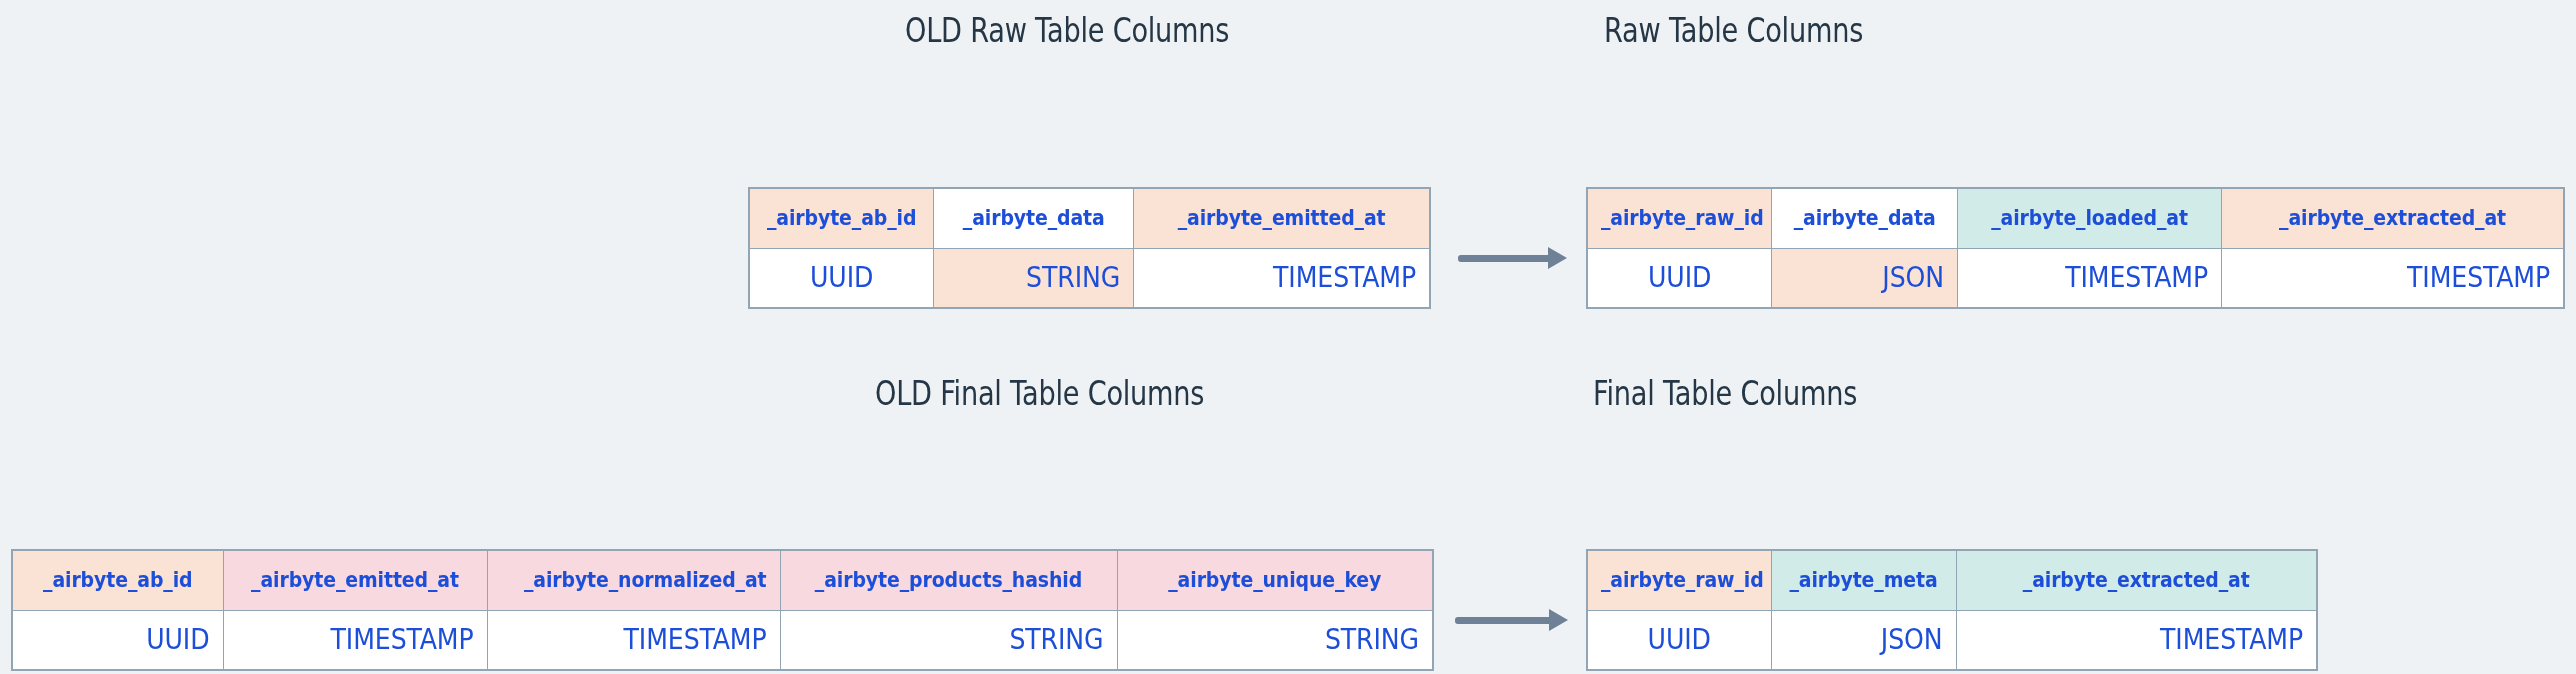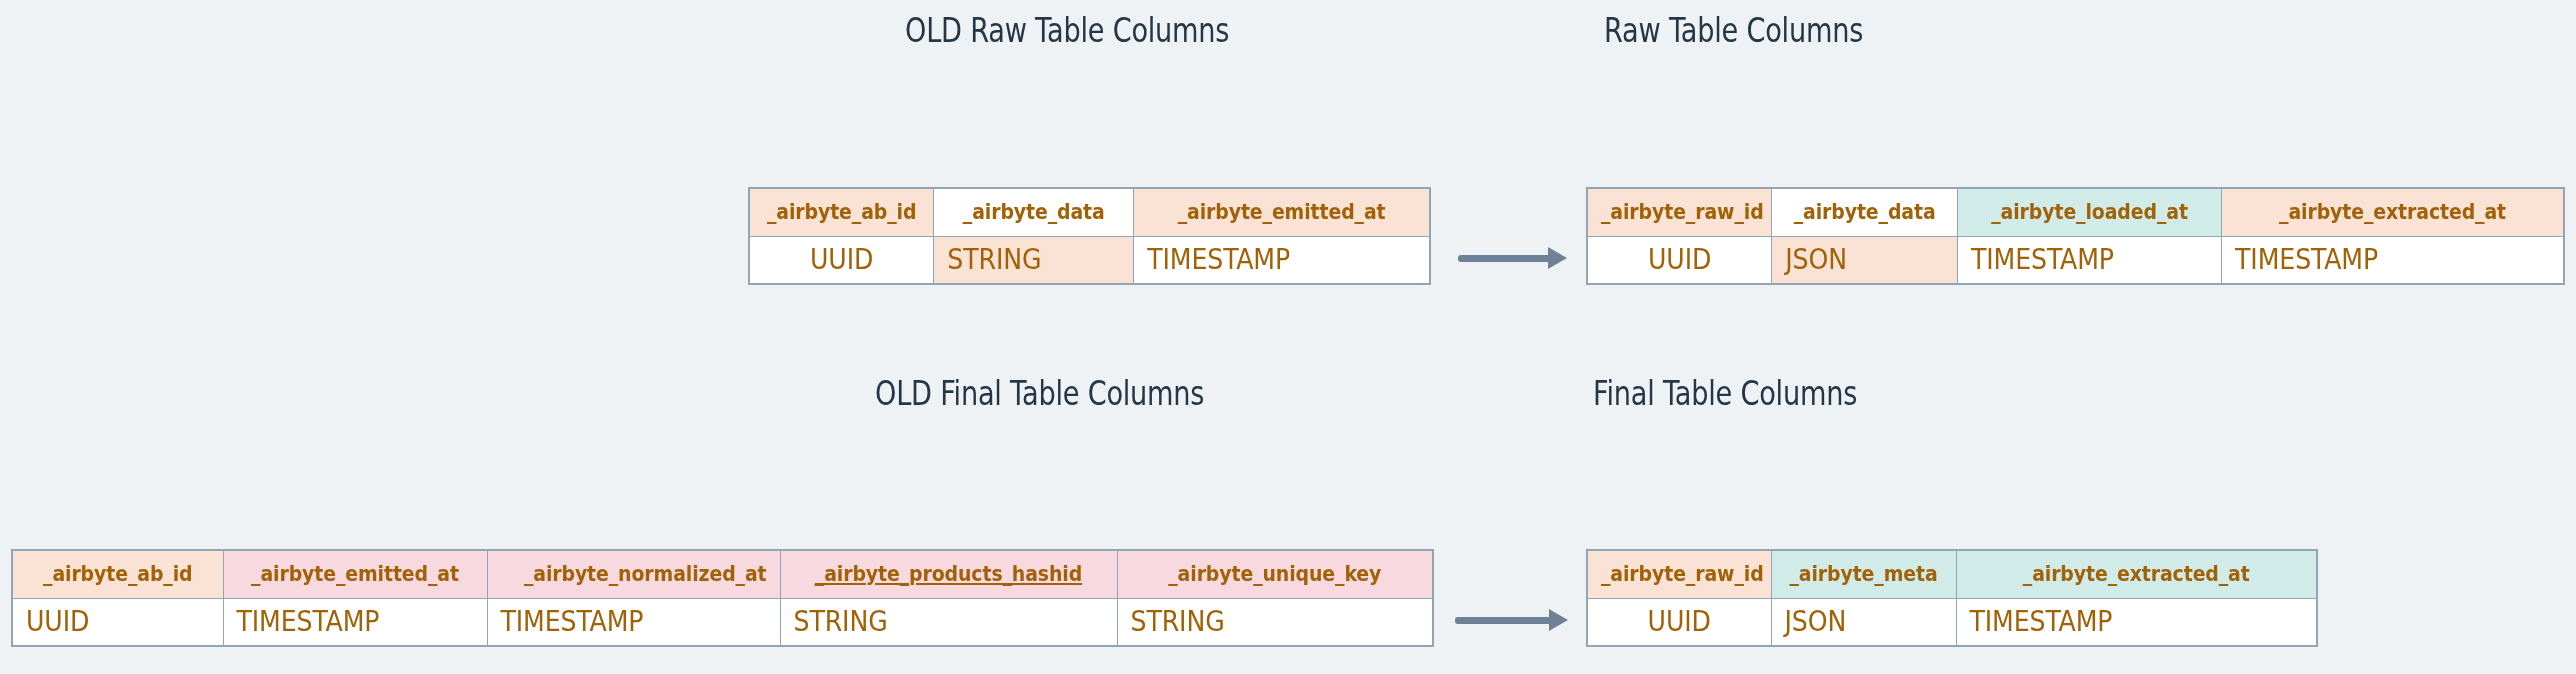--- a/index.html
+++ b/index.html
@@ -42,40 +42,40 @@
   
   .tbl {
     position: absolute;
     border-collapse: collapse;
     table-layout: fixed;
     background: #ffffff;
     border: 2.9px solid #92a5b5;
   }
   .tbl td {
     border: 1.5px solid #92a5b5;
-    height: 48px;
+    height: 60px;
     padding: 0 13px;
     vertical-align: middle;
-    color: #a16207;
+    color: #1d4ed8;
     white-space: nowrap;
     overflow: hidden;
   }
   .tbl tr.head td {
     font-size: 21px;
     font-weight: 700;
     text-align: center;
     letter-spacing: -0.1px;
   }
   .tbl tr.body td {
     font-size: 28px;
     font-weight: 400;
     letter-spacing: -0.1px;
   }
   .tbl tr.body td.c { text-align: center; }
-  .tbl tr.body td.l { text-align: left; }
+  .tbl tr.body td.l { text-align: right; }
 
   
   .fill-peach { background: #fae2d5; }
   .fill-pink  { background: #f7d9df; }
   .fill-mint  { background: #d1ece8; }
   .fill-white { background: #ffffff; }
 
   
   #tbl-old-raw   { left: 748px; top: 187px; width: 683px;  }
   #tbl-new-raw   { left: 1586px; top: 187px; width: 979px; }
@@ -155,21 +155,21 @@
         </tr>
     </tbody>
   </table>
 
   <table class="tbl" id="tbl-old-final">
     <tbody>
       <tr class="head">
           <td class="fill-peach" style="width: 211px;">_airbyte_ab_id</td>
           <td class="fill-pink" style="width: 264px;">_airbyte_emitted_at</td>
           <td class="fill-pink" style="width: 293px; text-align: right;">_airbyte_normalized_at</td>
-          <td class="fill-pink" style="width: 337px; text-decoration: underline;">_airbyte_products_hashid</td>
+          <td class="fill-pink" style="width: 337px;">_airbyte_products_hashid</td>
           <td class="fill-pink" style="width: 316px; margin-left: 20px;">_airbyte_unique_key</td>
         </tr>
       <tr class="body">
           <td class="fill-white l">UUID</td>
           <td class="fill-white l">TIMESTAMP</td>
           <td class="fill-white l">TIMESTAMP</td>
           <td class="fill-white l">STRING</td>
           <td class="fill-white l">STRING</td>
         </tr>
     </tbody>

